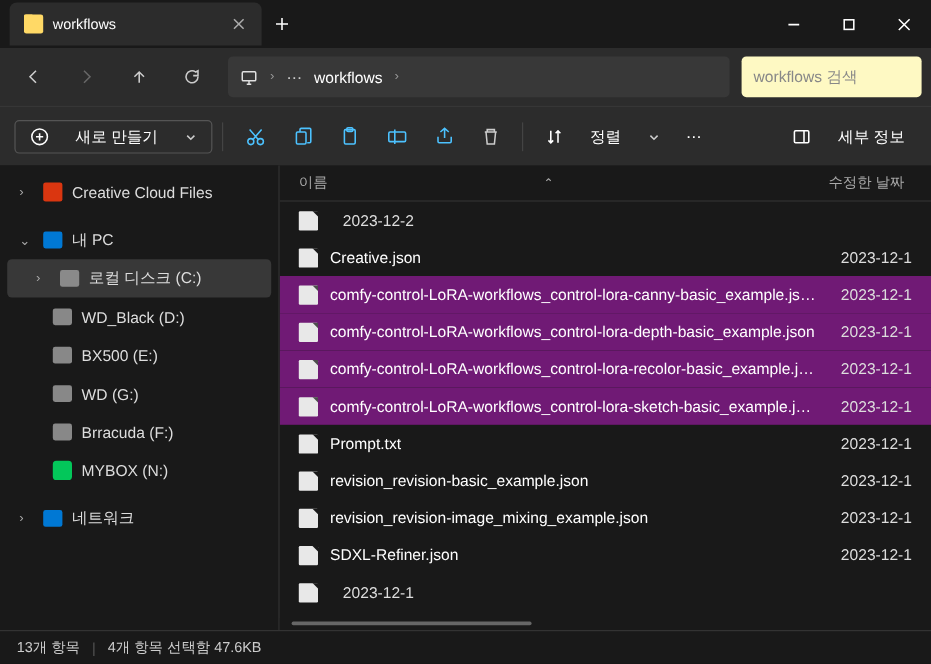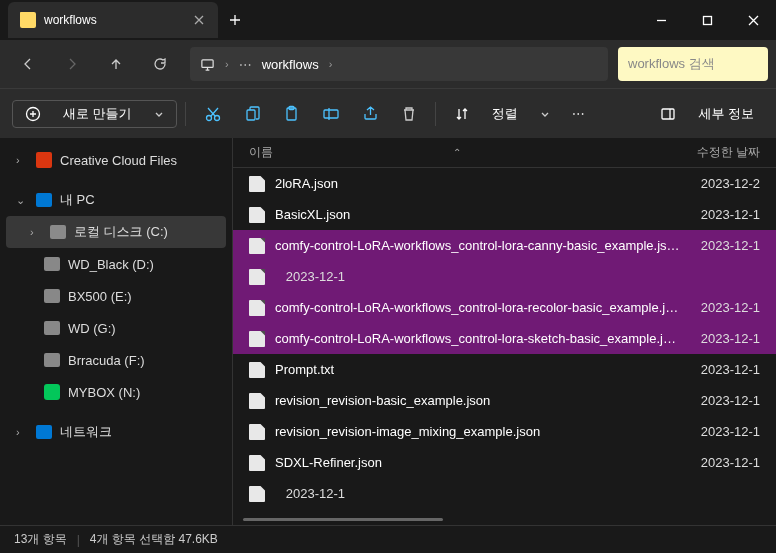--- a/index.html
+++ b/index.html
@@ -35,21 +35,21 @@
 .drive-icon, .folder-icon, .pc-icon, .net-icon { width: 16px; height: 14px; border-radius: 2px; }
 .drive-icon { background: #888; }
 .pc-icon { background: #0078d4; }
 .net-icon { background: #0078d4; }
 .cc-icon { width: 16px; height: 16px; background: #da3610; border-radius: 2px; }
 .mybox-icon { width: 16px; height: 16px; background: #03c75a; border-radius: 3px; }
 .main { flex: 1; display: flex; flex-direction: column; border-left: 1px solid #333; overflow: hidden; }
 .col-header { height: 30px; display: flex; align-items: center; padding: 0 16px; color: #aaa; font-size: 12px; border-bottom: 1px solid #333; }
 .col-name { flex: 1; display: flex; align-items: center; gap: 180px; }
 .sort-arrow { color: #aaa; font-size: 10px; }
-.col-date { width: 76px; text-align: right; }
+.col-date { width: 76px; text-align: center; }
 .file-list { flex: 1; overflow-y: auto; }
 .file-row { height: 31px; display: flex; align-items: center; padding: 0 16px; gap: 10px; }
 .file-row.selected { background: #701a75; }
 .file-icon { width: 16px; height: 16px; background: #e8e8e8; border-radius: 1px; flex-shrink: 0; position: relative; }
 .file-icon::after { content: ""; position: absolute; top: 0; right: 0; width: 5px; height: 5px; background: #191919; clip-path: polygon(0 0, 100% 0, 100% 100%); }
 .file-row.selected .file-icon::after { background: #4d4d4d; }
 .file-name { flex: 1; font-size: 13px; color: #fff; white-space: nowrap; overflow: hidden; text-overflow: ellipsis; }
 .file-date { width: 70px; font-size: 13px; color: #ddd; text-align: right; }
 .scrollbar-h { height: 10px; background: #191919; position: relative; margin-top: 4px; }
 .scrollbar-h::after { content: ""; position: absolute; left: 10px; width: 200px; height: 3px; background: #666; top: 3px; border-radius: 2px; }
@@ -247,35 +247,35 @@
     <div class="col-header">
       <div class="col-name">
         <span>이름</span>
         <span class="sort-arrow">⌃</span>
       </div>
       <div class="col-date">수정한 날짜</div>
     </div>
     <div class="file-list" id="file-list">
         <div class="file-row">
           <div class="file-icon"></div>
-          <div class="file-name">2loRA.json</div>
           <div class="file-date">2023-12-2</div>
         </div>
         <div class="file-row">
           <div class="file-icon"></div>
-          <div class="file-name">BasicXL.json</div>
+          <div class="file-name">Creative.json</div>
           <div class="file-date">2023-12-1</div>
         </div>
         <div class="file-row selected">
           <div class="file-icon"></div>
           <div class="file-name">comfy-control-LoRA-workflows_control-lora-canny-basic_example.json</div>
           <div class="file-date">2023-12-1</div>
         </div>
         <div class="file-row selected">
           <div class="file-icon"></div>
+          <div class="file-name">comfy-control-LoRA-workflows_control-lora-depth-basic_example.json</div>
           <div class="file-date">2023-12-1</div>
         </div>
         <div class="file-row selected">
           <div class="file-icon"></div>
           <div class="file-name">comfy-control-LoRA-workflows_control-lora-recolor-basic_example.json</div>
           <div class="file-date">2023-12-1</div>
         </div>
         <div class="file-row selected">
           <div class="file-icon"></div>
           <div class="file-name">comfy-control-LoRA-workflows_control-lora-sketch-basic_example.json</div>

